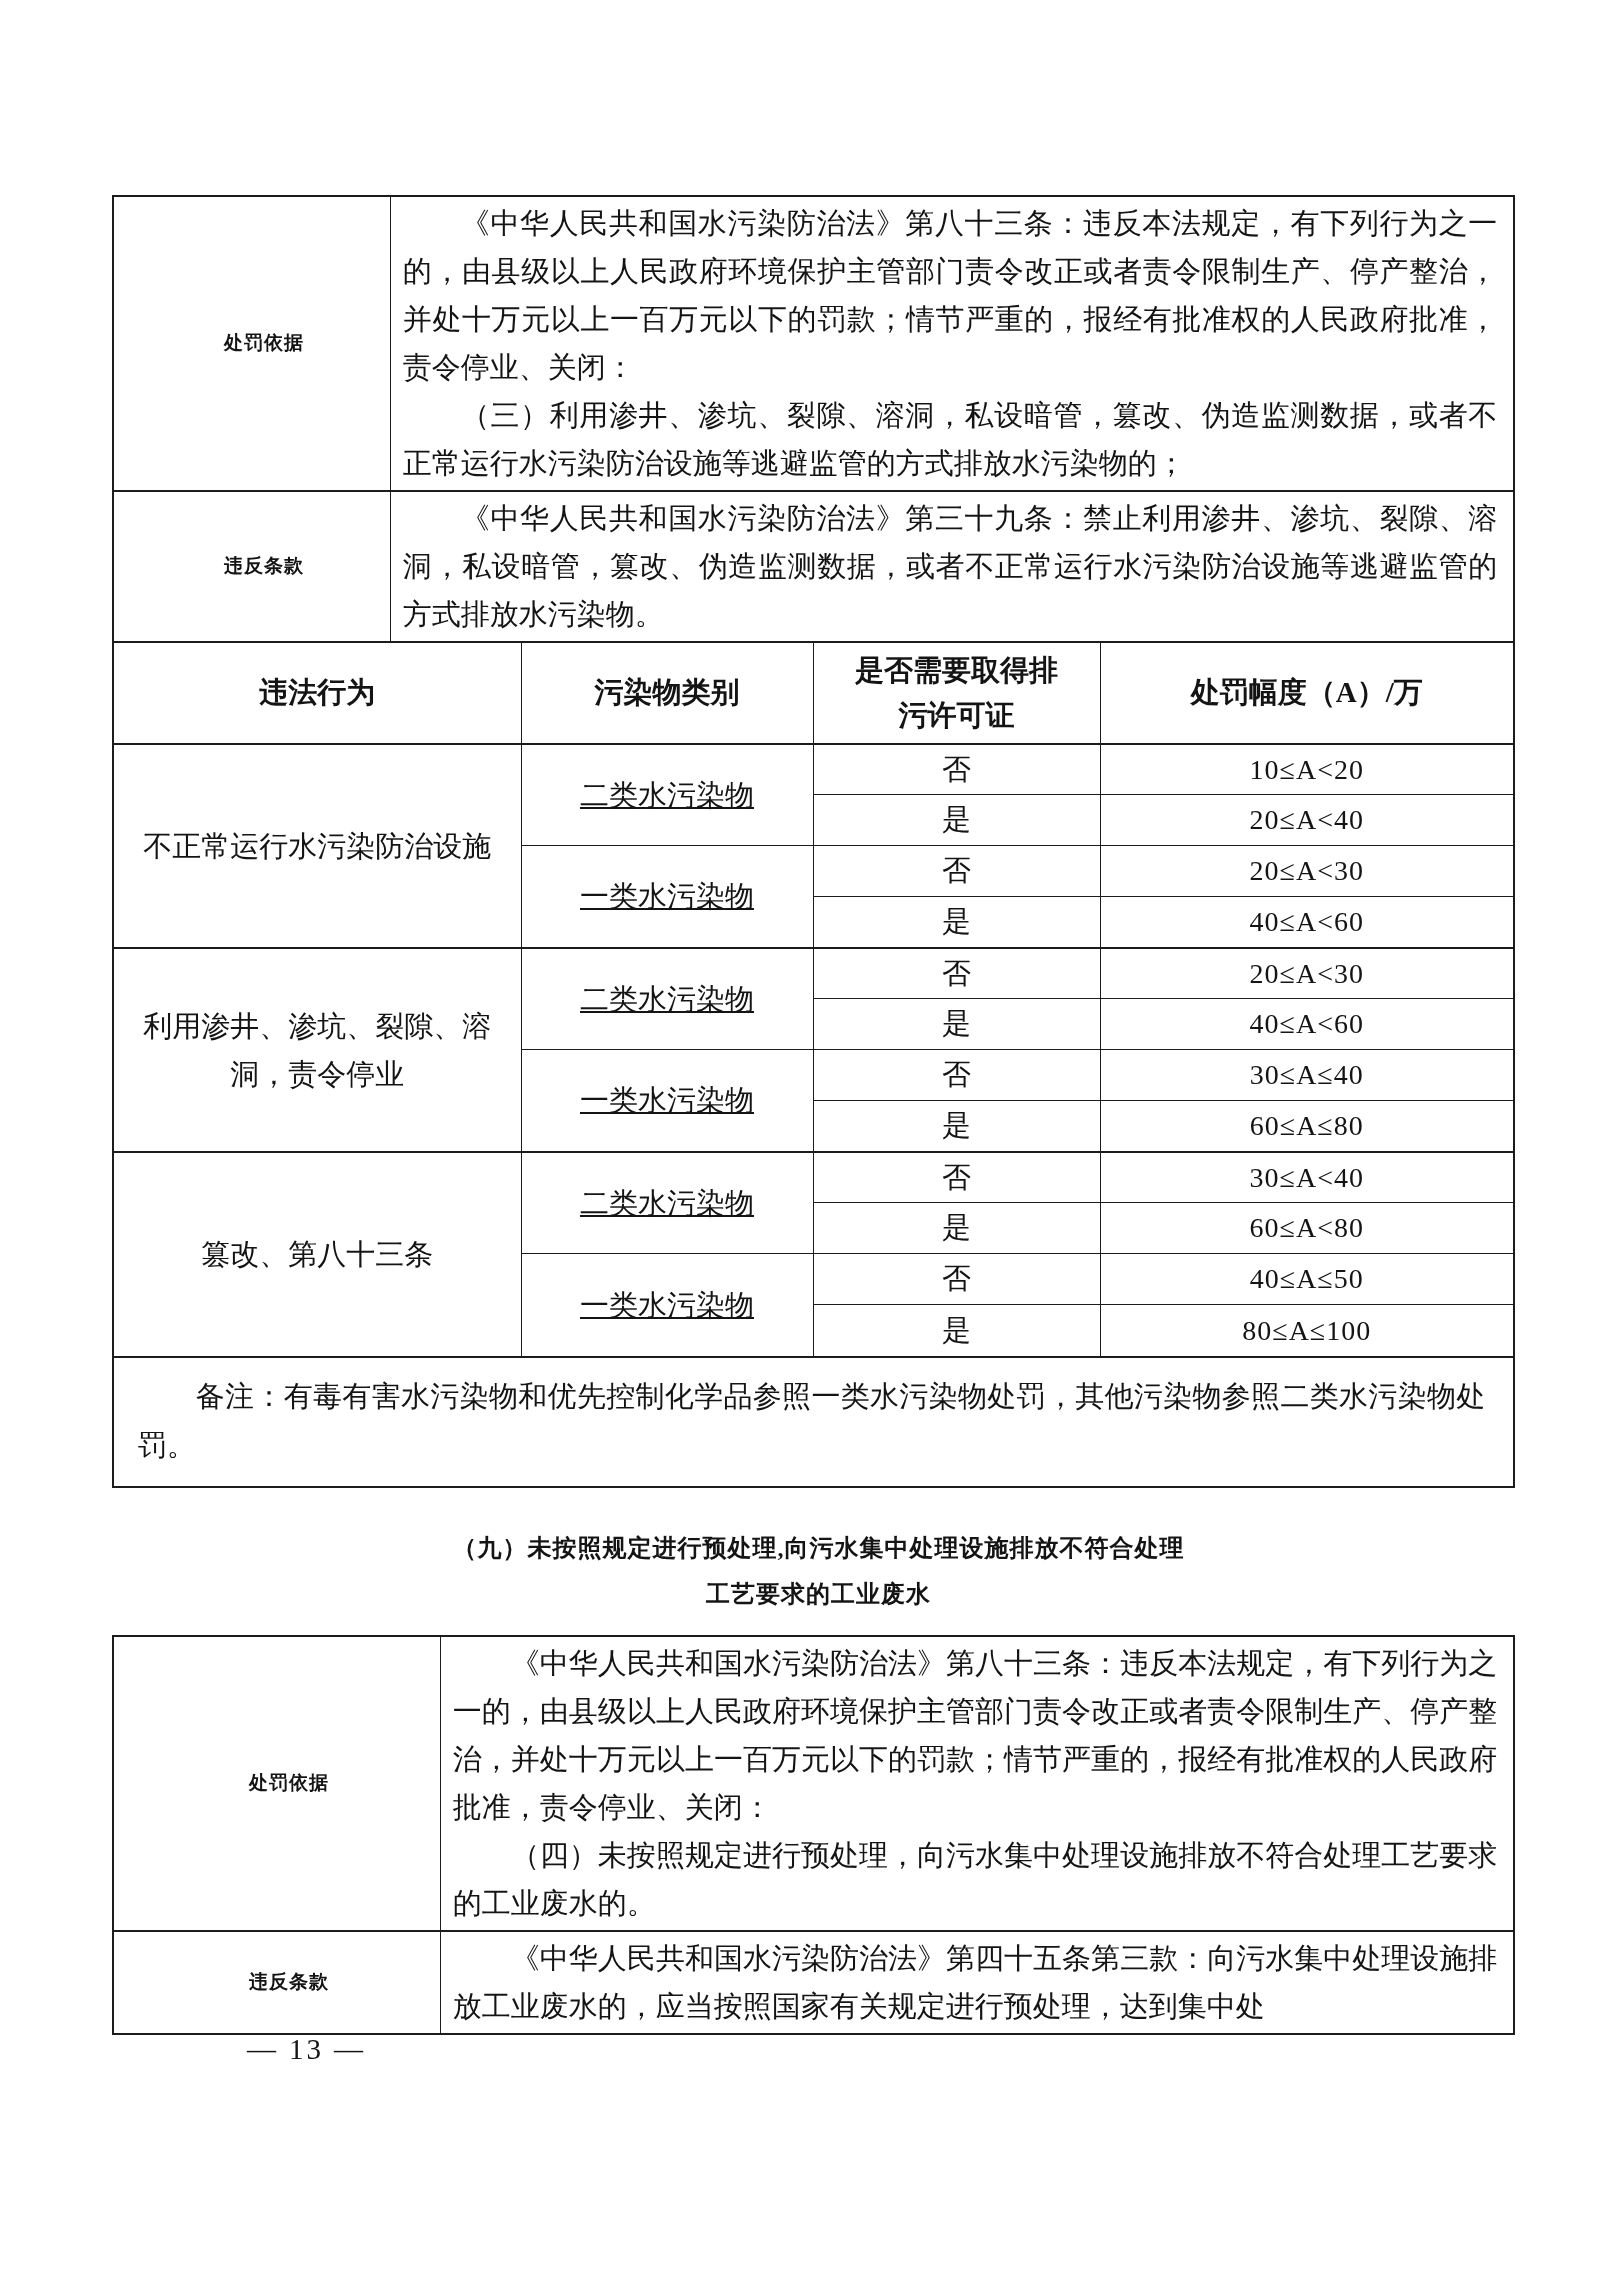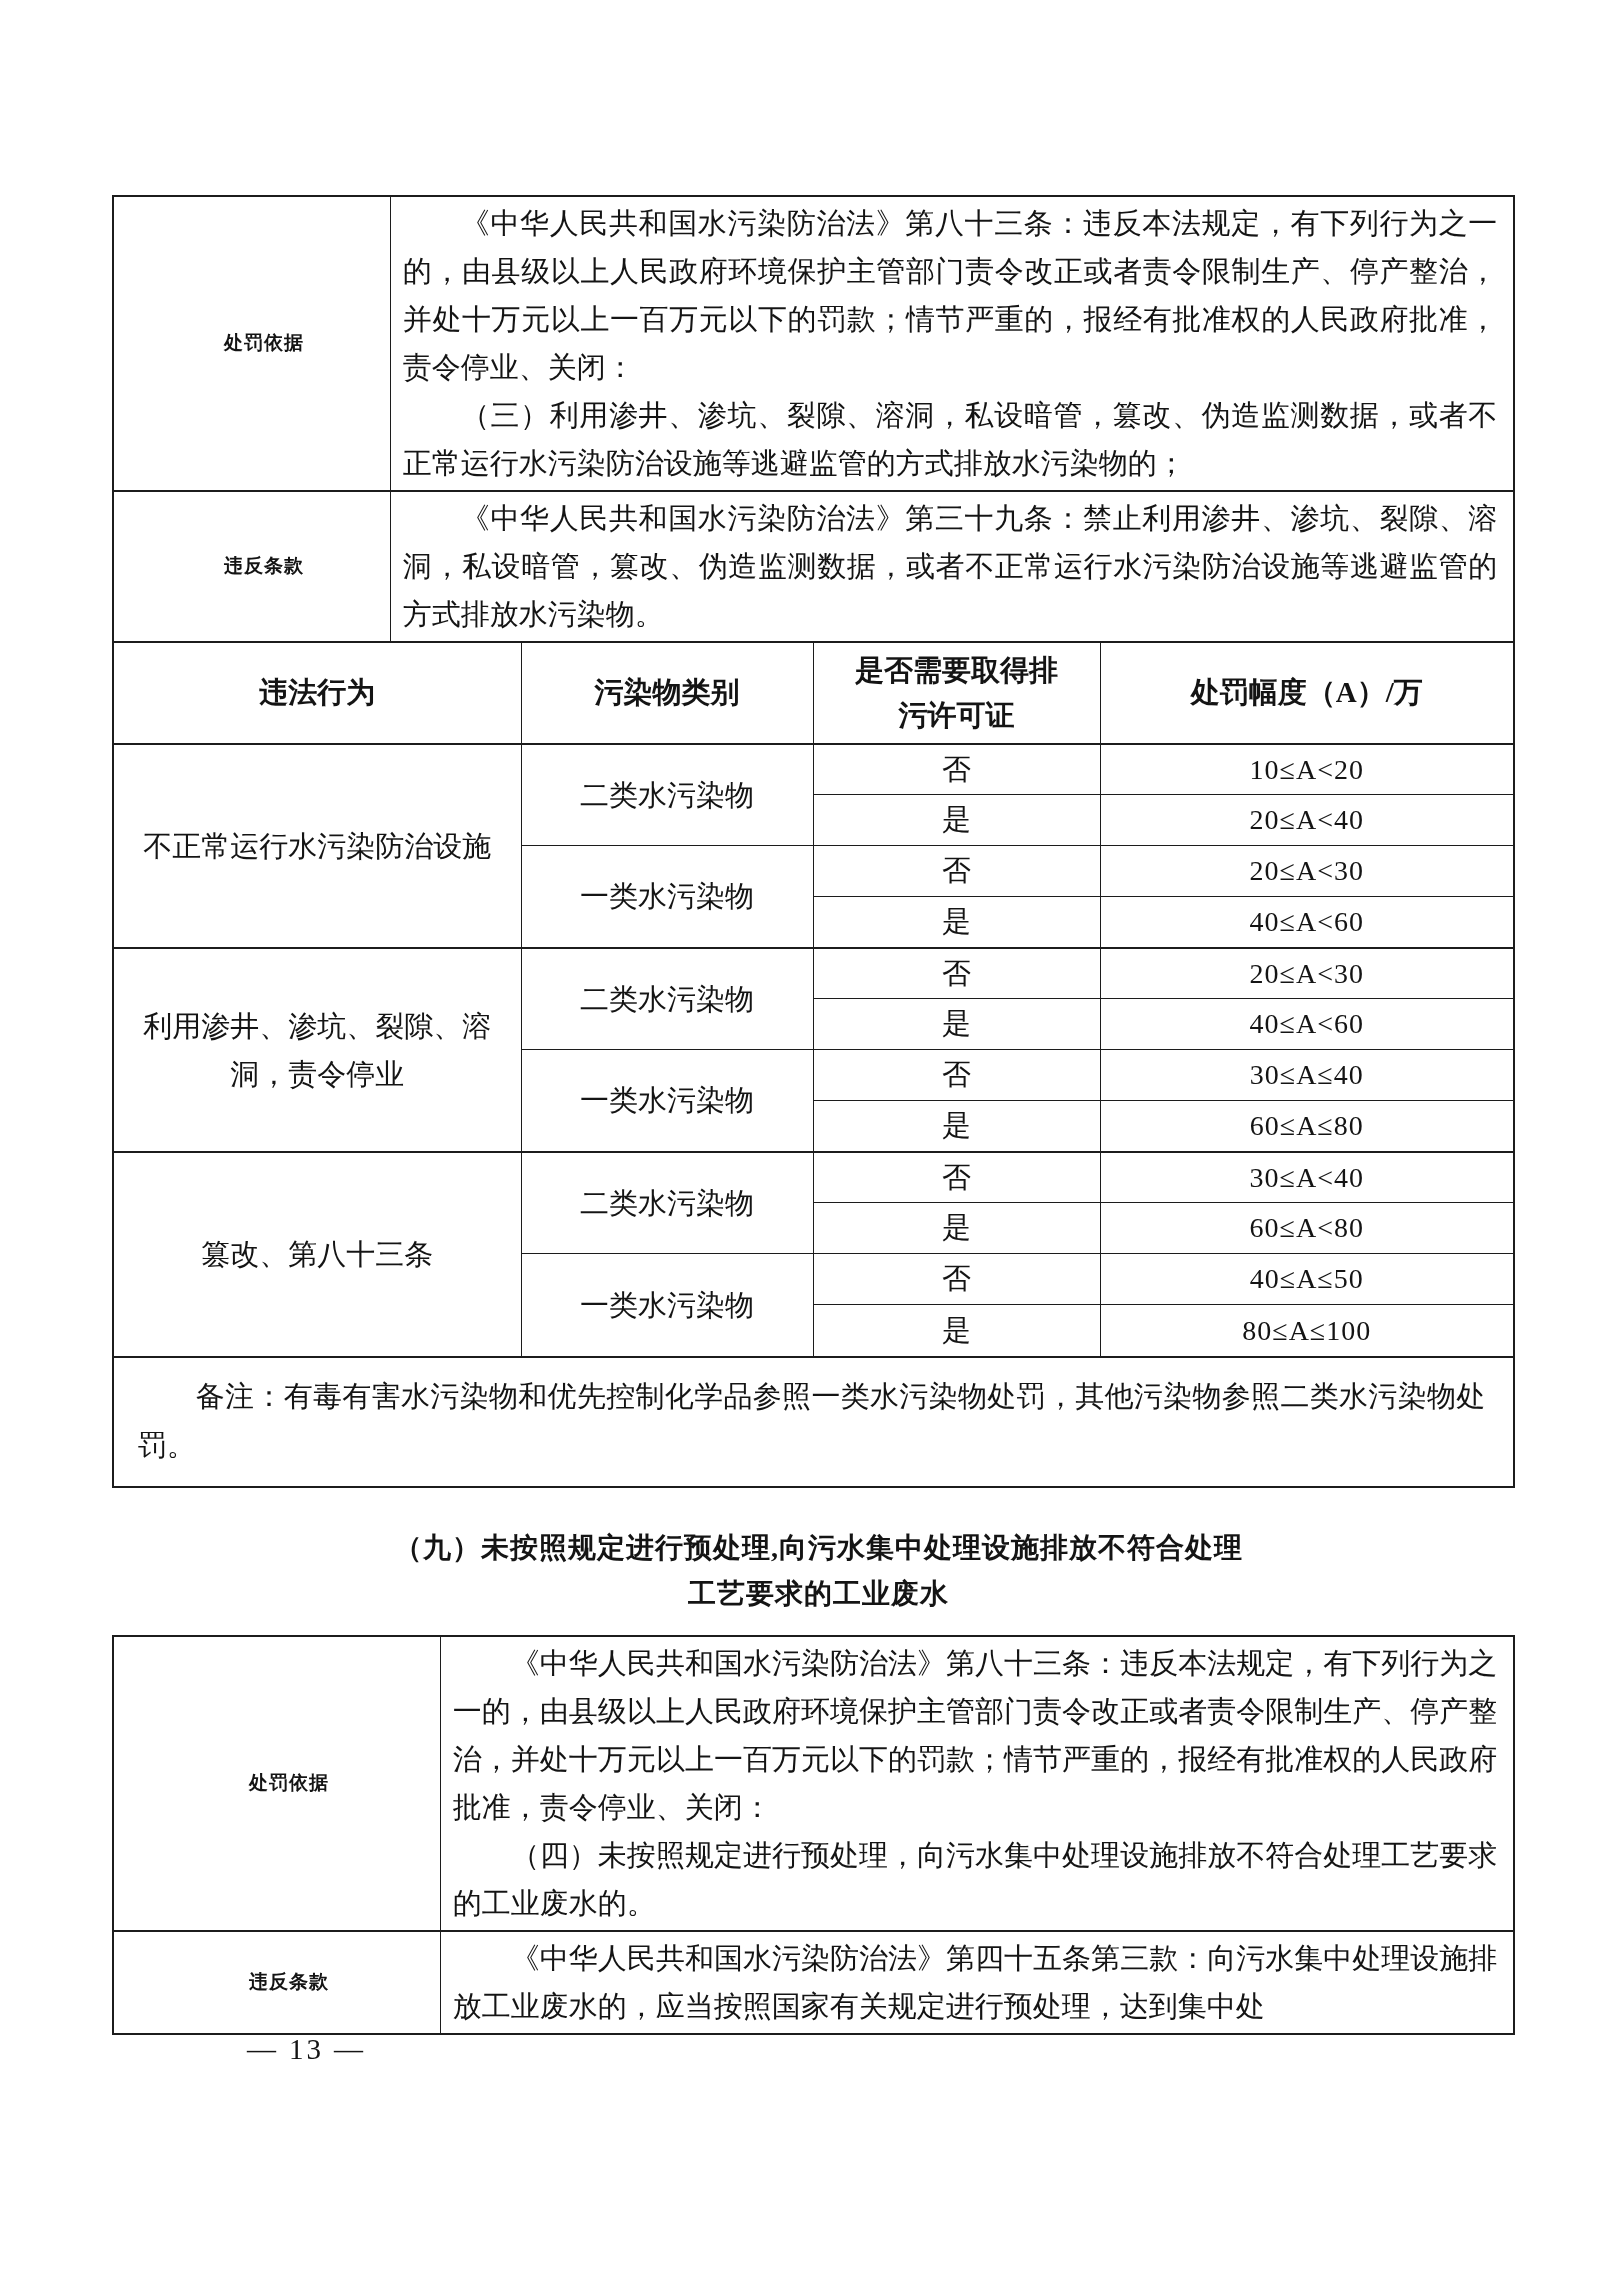--- a/index.html
+++ b/index.html
@@ -67,21 +67,21 @@
   }
   .inner tr.hrow td{
     font-weight:bold;
     height:101px;
     line-height:45px;
     border-bottom-width:2.4px;
   }
   .inner td.hc3{padding:0 37px;}
   .inner tr.gstart td{border-top-width:2.4px;}
   .inner td.c-beh{padding:0 29px;line-height:48px;}
-  .inner td.c-cat{line-height:47px;}
+  .inner td.c-cat{line-height:47px;text-decoration:underline;}
   .inner td.c-permit,.inner td.c-range{height:51px;}
   .inner td.c-range{
     font-size:28px;
     letter-spacing:1px;
     font-family:"Liberation Serif","DejaVu Serif",serif;
   }
 
   
   .remark{
     border-top:2.4px solid #1c1c1c;
@@ -91,21 +91,21 @@
     margin:12px;font-size:29px;line-height:49px;
     text-indent:2em;text-align:justify;
   }
 
   
   .heading{
     position:absolute;
     top:1525px;left:0;right:0;
     text-align:center;
     font-weight:bold;
-    font-size:28px;line-height:46px;
+    font-size:24px;line-height:46px;
     letter-spacing:1px;
     padding-left:16px;
   }
 
   
   .pageno{
     position:absolute;
     left:247px;top:2033px;
     font-size:29px;
     letter-spacing:2.9px;

